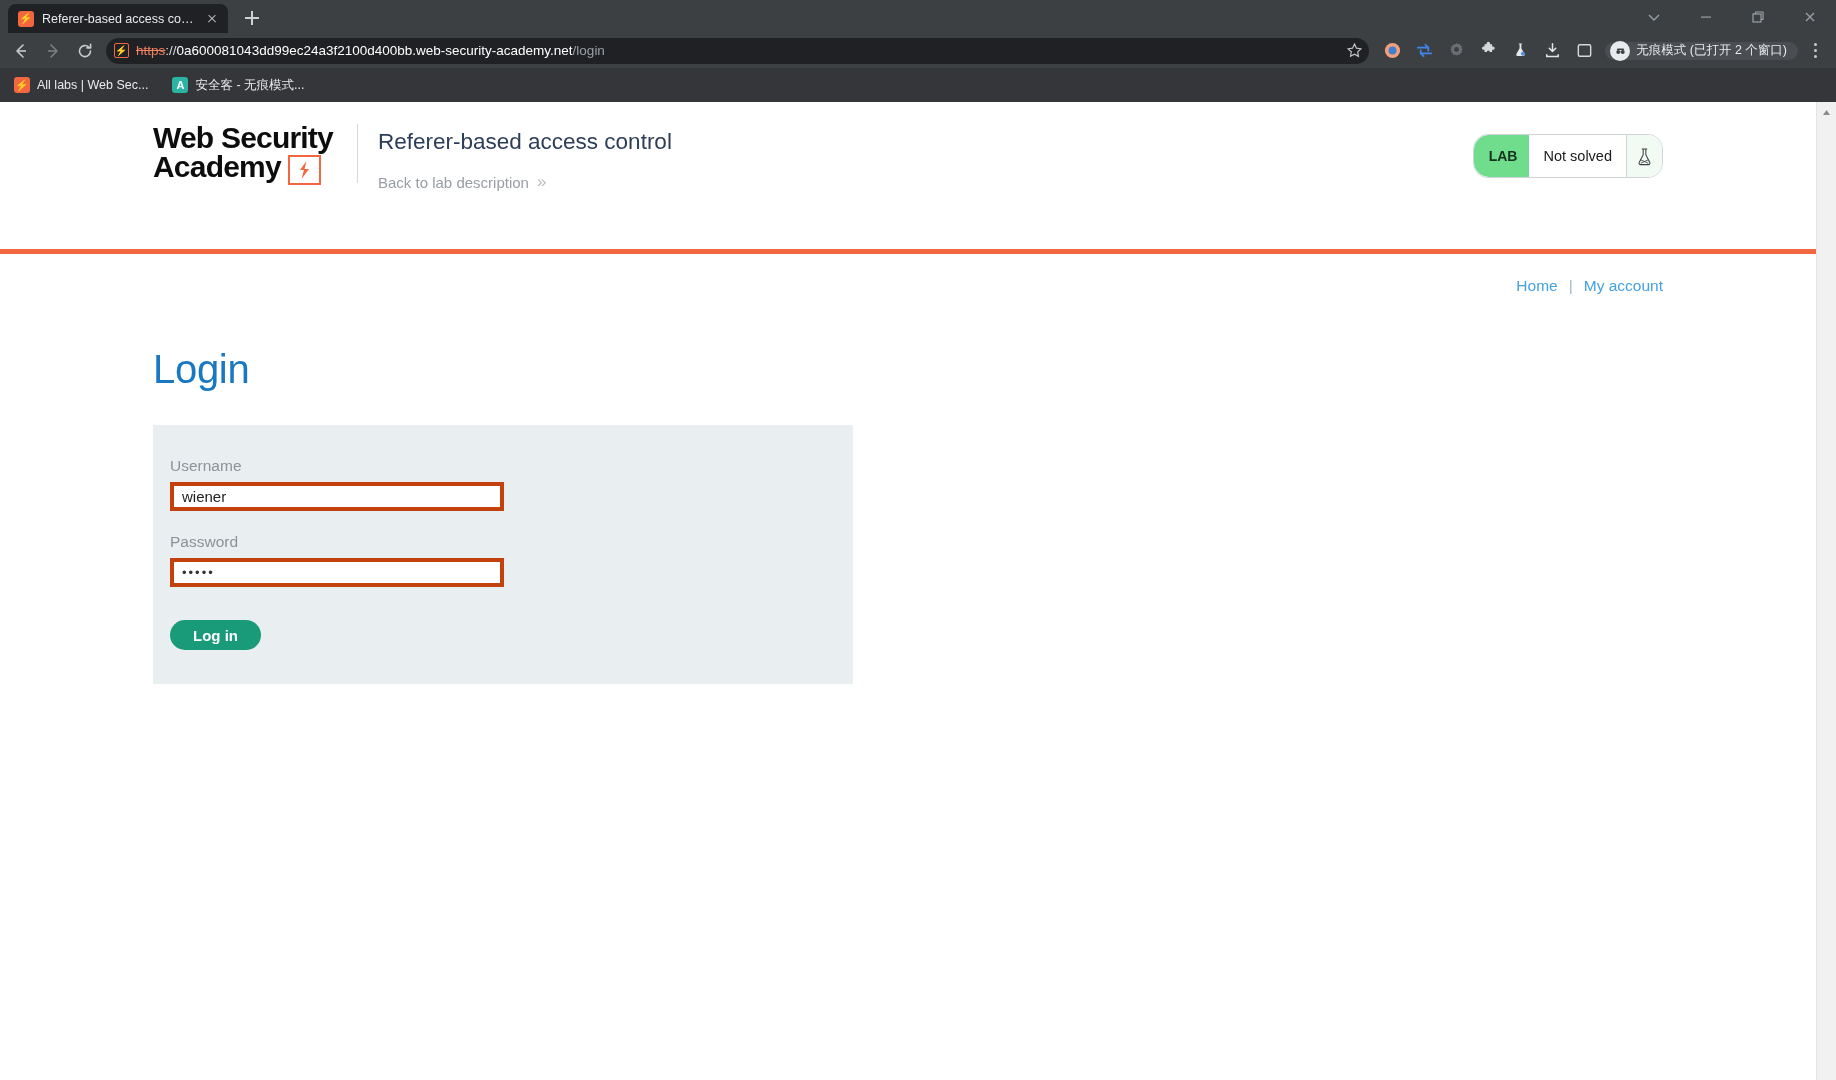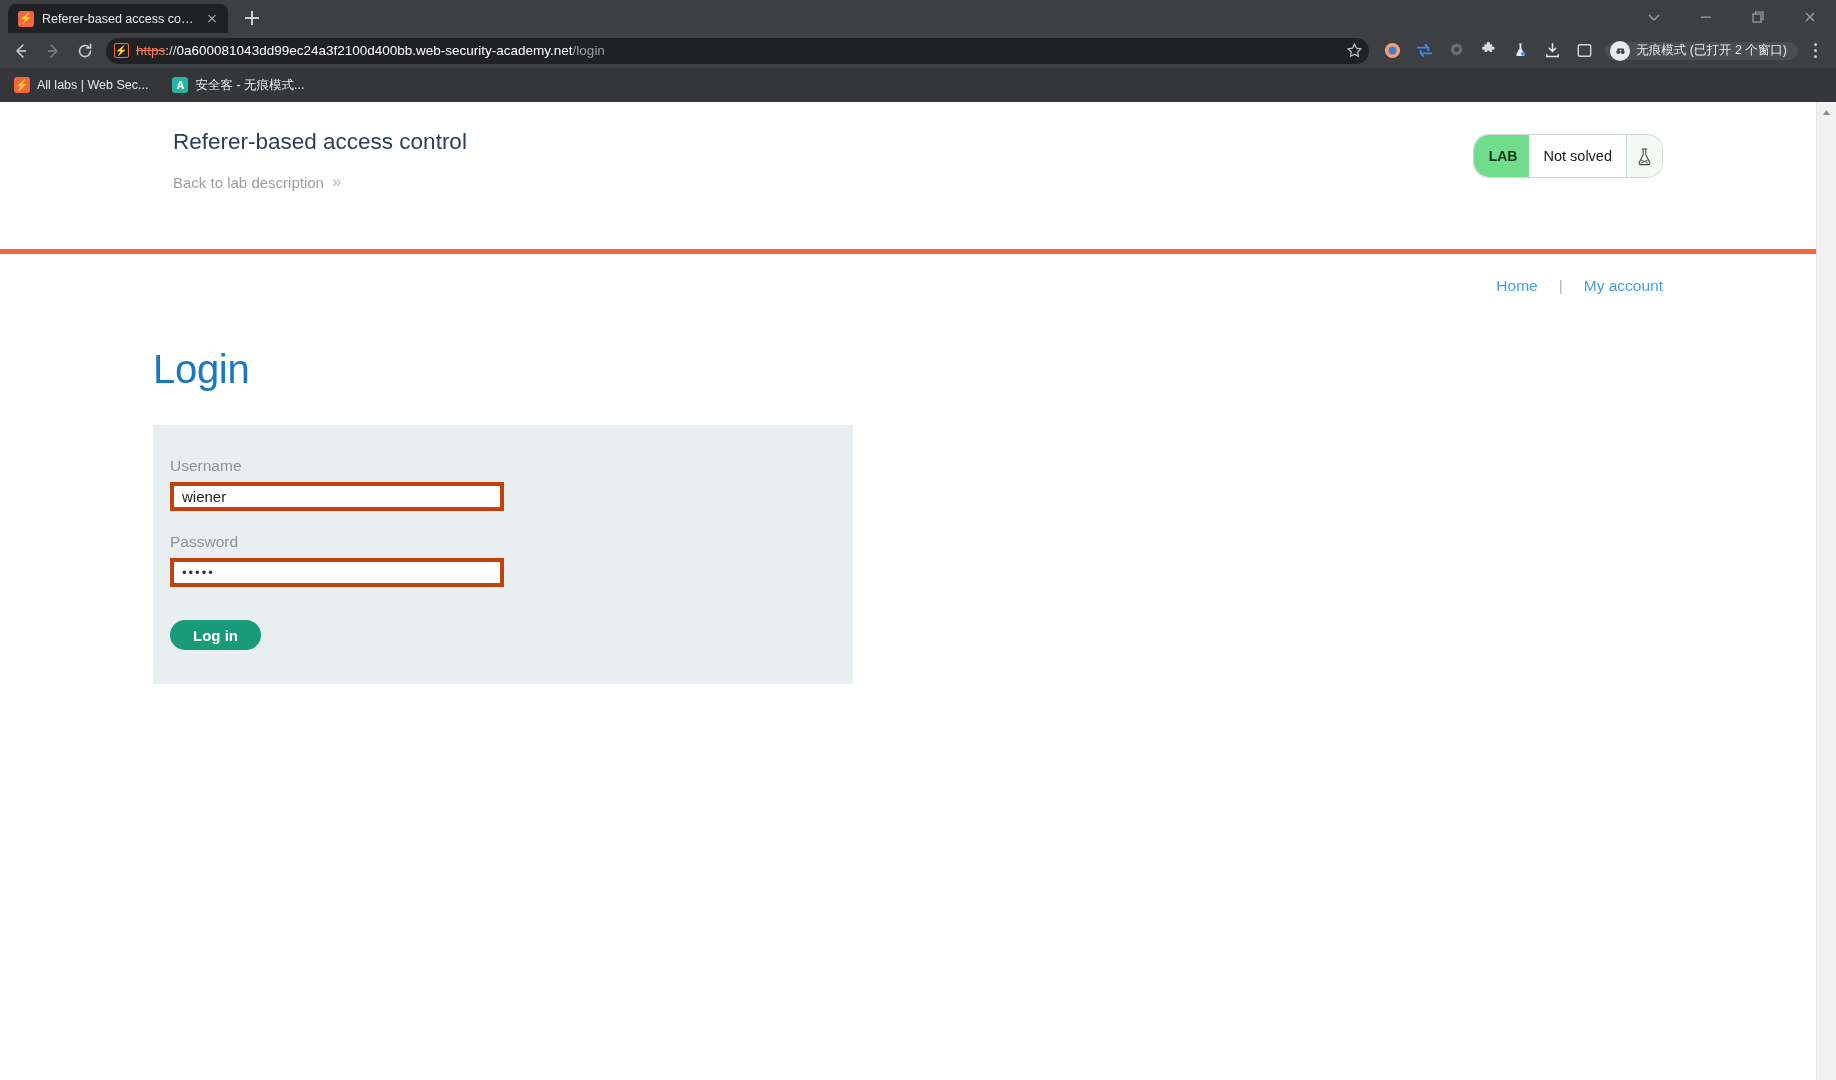--- a/index.html
+++ b/index.html
@@ -149,21 +149,21 @@
     display: flex; align-items: center; padding: 0 12px 0 15px;
     border-radius: 15px 0 0 15px;
   }
   .lab-state { font-size: 14.5px; color: #1a1a1a; display: flex; align-items: center; padding: 0 14px; background: #fff; }
   .lab-flask { width: 36px; display: flex; align-items: center; justify-content: center; border-left: 1px solid #cfd4d8; background: #f1fbf4; }
 
   .orange-rule { height: 5px; background: #f26640; margin-top: 25px; }
 
   
   .content { width: 1526px; margin: 0 auto; padding: 0 8px; }
-  .topnav { display: flex; justify-content: flex-end; align-items: center; gap: 21px; padding: 23px 0 0 0; font-size: 15.5px; }
+  .topnav { display: flex; justify-content: flex-end; align-items: center; gap: 11px; padding: 23px 0 0 0; font-size: 15.5px; }
   .topnav a { color: #44a1e0; text-decoration: none; }
   .topnav .bar { color: #9fb6c6; }
 
   .login-wrap { padding-left: 0; margin-top: 52px; }
   .login-h1 { font-size: 40px; color: #1a78c2; font-weight: normal; letter-spacing: -0.3px; }
   .login-panel {
     width: 700px; background: #e9eef0; margin-top: 33px;
     padding: 32px 0 34px 17px;
   }
   .field-label { font-size: 15.5px; color: #8b9398; margin-bottom: 7px; }
@@ -324,20 +324,31 @@
       <span>安全客 - 无痕模式...</span>
     </div>
   </div>
 
   <div class="viewport">
     <div class="page">
 
       <div class="academy-header">
         <div class="header-inner">
           <div class="logo-block">
+            <div class="logo">
+              <div class="logo-l1">Web Security</div>
+              <div class="logo-l2">
+                <span>Academy</span>
+                <span class="bolt-box">
+                  <svg width="14" height="20" viewBox="0 0 14 20">
+                      <path d="M9.5 1L3 10h4l-2.5 9L12 9H7.5z" fill="#f26640"></path>
+                    </svg>
+                </span>
+              </div>
+            </div>
             <div class="lab-title-block">
               <div class="lab-title">Referer-based access control</div>
               <div class="back-link">
                 <span>Back to lab description</span>
                 <span class="chev">»</span>
               </div>
             </div>
           </div>
 
           <div class="lab-status">

